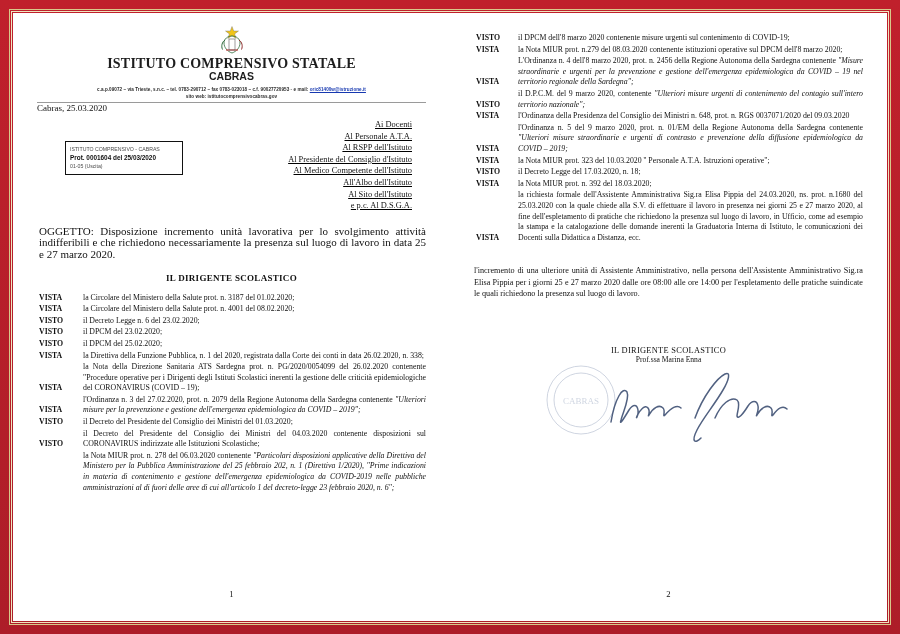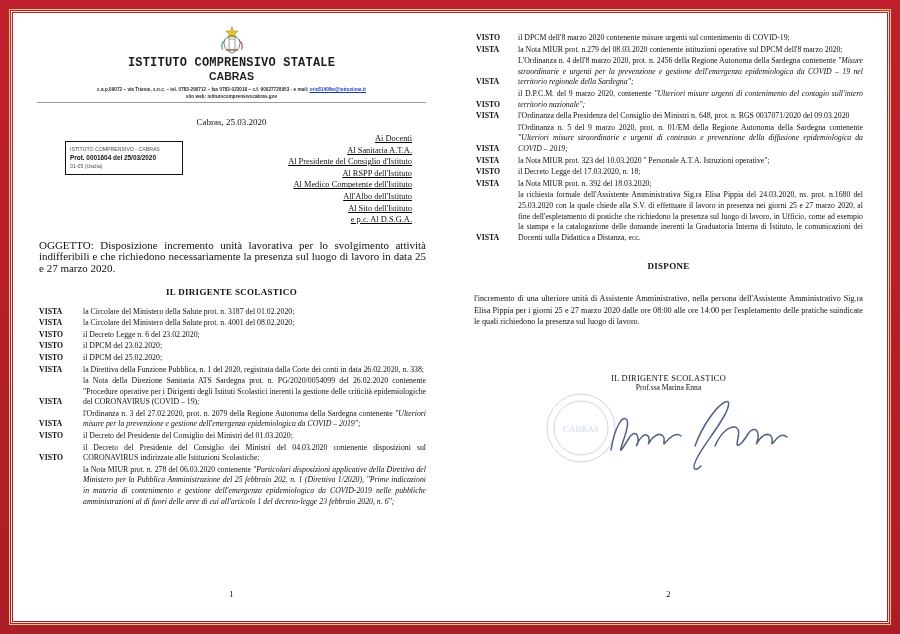--- a/index.html
+++ b/index.html
@@ -65,23 +65,23 @@
     text-align: center;
     margin-top: 4px;
   }
   .emblem {
     width: 26px;
     height: 30px;
     margin: 0 auto 2px auto;
     display: block;
   }
   .inst-name {
-    font-family: Liberation Mono, monospace;
-    font-weight: bold;
-    font-size: 12px;
+    font-family: Liberation Serif, serif;
+    font-weight: bold;
+    font-size: 14px;
     letter-spacing: 0.2px;
     color: #1d1d1d;
     line-height: 13px;
   }
   .inst-city {
     font-family: "Liberation Sans", sans-serif;
     font-weight: bold;
     font-size: 10.5px;
     color: #1d1d1d;
     line-height: 13px;
@@ -99,22 +99,20 @@
     line-height: 7px;
     letter-spacing: 0.05px;
   }
   .contact-line .email {
     color: #1638b0;
     text-decoration: underline;
   }
 
   
   .date-line {
-    margin-top: 14px;
-    text-align: center;
     font-size: 9px;
     color: #111;
   }
 
   
   .proto-stamp {
     position: absolute;
     left: 52px;
     top: 128px;
     width: 118px;
@@ -278,23 +276,23 @@
         <div class="date-line">Cabras, 25.03.2020</div>
 
         <div class="proto-stamp">
           <div class="proto-l1">ISTITUTO COMPRENSIVO - CABRAS</div>
           <div class="proto-l2">Prot. 0001604 del 25/03/2020</div>
           <div class="proto-l3">01-05 (Uscita)</div>
         </div>
 
         <div class="recipients">
           <div>Ai Docenti</div>
-          <div>Al Sanitaria A.T.A.</div>
+          <div>Al Personale A.T.A.</div>
+          <div>Al RSPP dell'Istituto</div>
           <div>Al Presidente del Consiglio d'Istituto</div>
-          <div>Al RSPP dell'Istituto</div>
           <div>Al Medico Competente dell'Istituto</div>
           <div>All'Albo dell'Istituto</div>
           <div>Al Sito dell'Istituto</div>
           <div>e  p.c. Al D.S.G.A.</div>
         </div>
 
         <div class="subject">OGGETTO: Disposizione incremento unità lavorativa per lo svolgimento attività  indifferibili e che richiedono necessariamente la presenza sul luogo di lavoro in data 25 e 27 marzo 2020.</div>
 
         <div class="center-head">IL DIRIGENTE SCOLASTICO</div>
 
@@ -388,21 +386,20 @@
             <div class="clause">
               <div class="kw">VISTA</div>
               <div class="txt">la Nota MIUR prot. n. 392 del 18.03.2020;</div>
             </div>
             <div class="clause">
               <div class="kw">VISTA</div>
               <div class="txt">la richiesta formale dell'Assistente Amministrativa Sig.ra Elisa Pippia del 24.03.2020, ns. prot. n.1680 del 25.03.2020 con la quale chiede alla S.V. di effettuare il lavoro in presenza nei giorni 25 e 27 marzo 2020, al fine dell'espletamento di pratiche che richiedono la presenza sul luogo di lavoro, in Ufficio,  come ad esempio la stampa e la catalogazione delle domande inerenti la Graduatoria Interna di Istituto, le comunicazioni dei Docenti sulla Didattica a Distanza, ecc.</div>
             </div>
           </div>
 
-        <div class="center-head" style="margin-top:18px">DISPONE</div>
 
         <div class="dispone-body">l'incremento di una ulteriore unità di Assistente Amministrativo, nella persona dell'Assistente Amministrativo Sig.ra Elisa Pippia per i giorni 25 e 27 marzo 2020 dalle ore 08:00 alle ore 14:00 per l'espletamento delle pratiche suindicate le quali richiedono la presenza sul luogo di lavoro.</div>
 
         <div class="sig-block">
           <div class="sig-title">IL DIRIGENTE SCOLASTICO</div>
           <div class="sig-name">Prof.ssa Marina Enna</div>
           <div class="sig-art">
             <svg width="300" height="86" viewBox="0 0 300 86">
               <g opacity="0.42" fill="none" stroke="#7f8fae" stroke-width="0.9">
                 <circle cx="62" cy="40" r="34"></circle>

